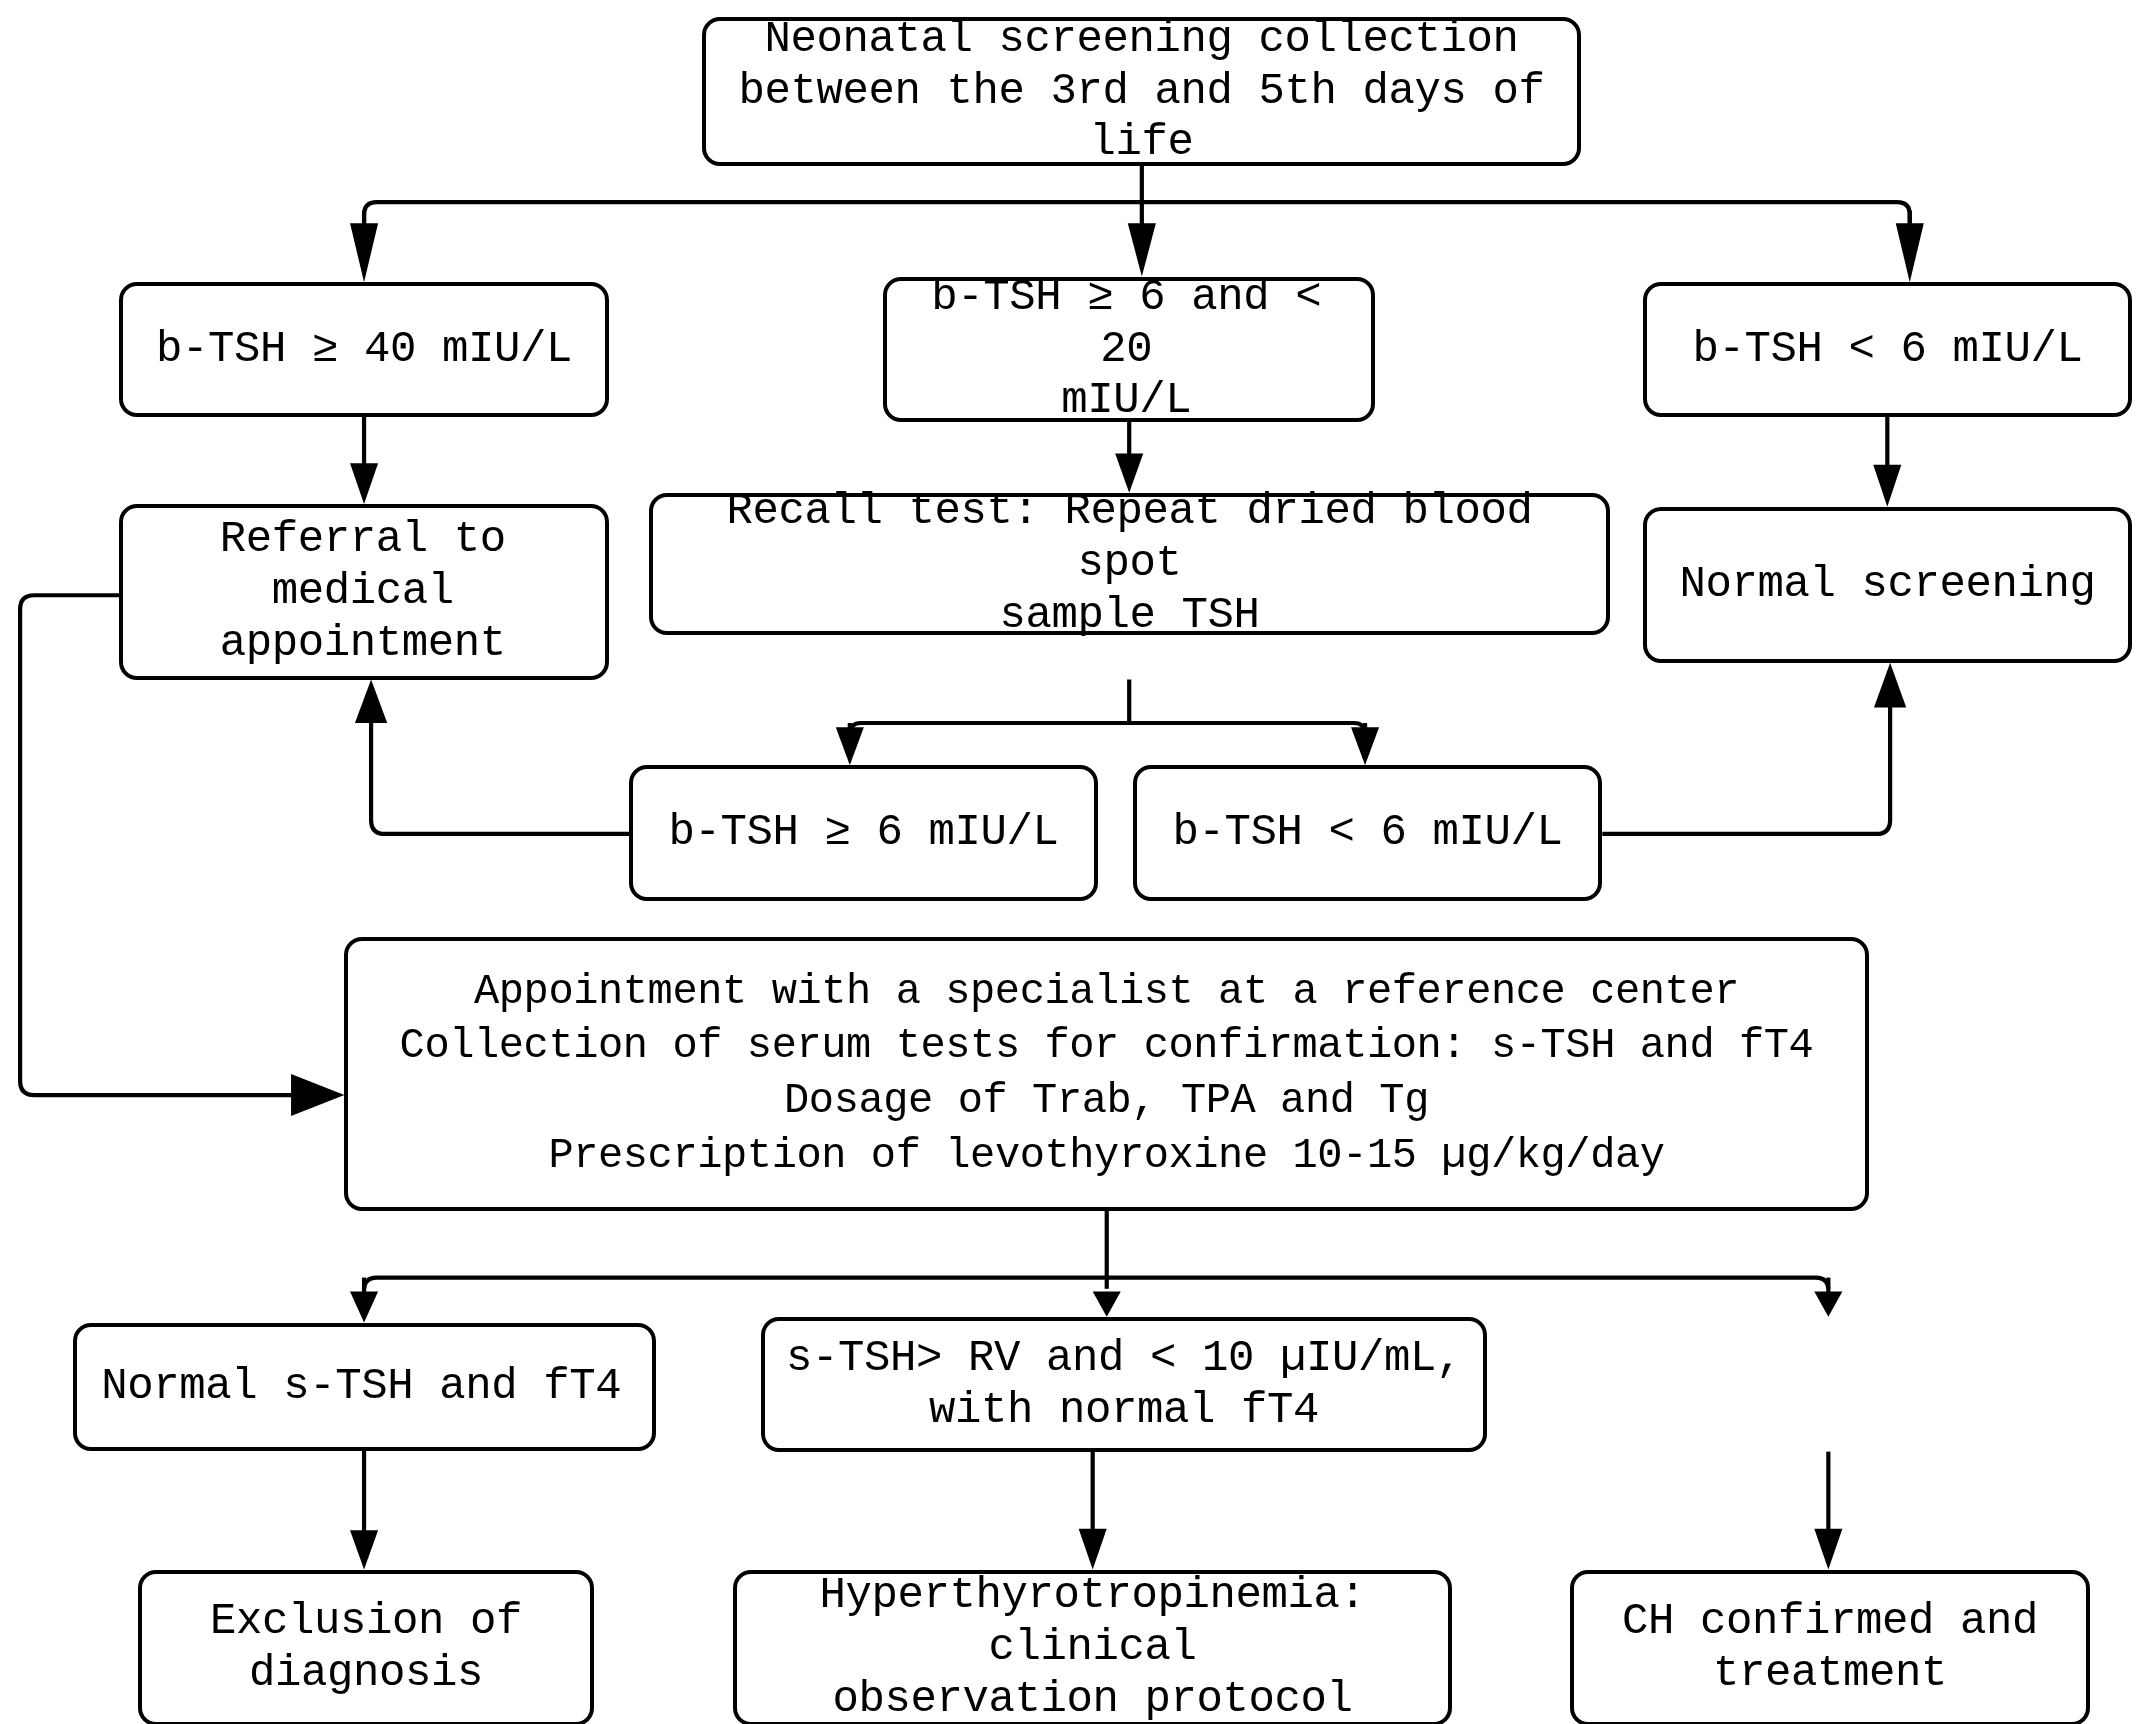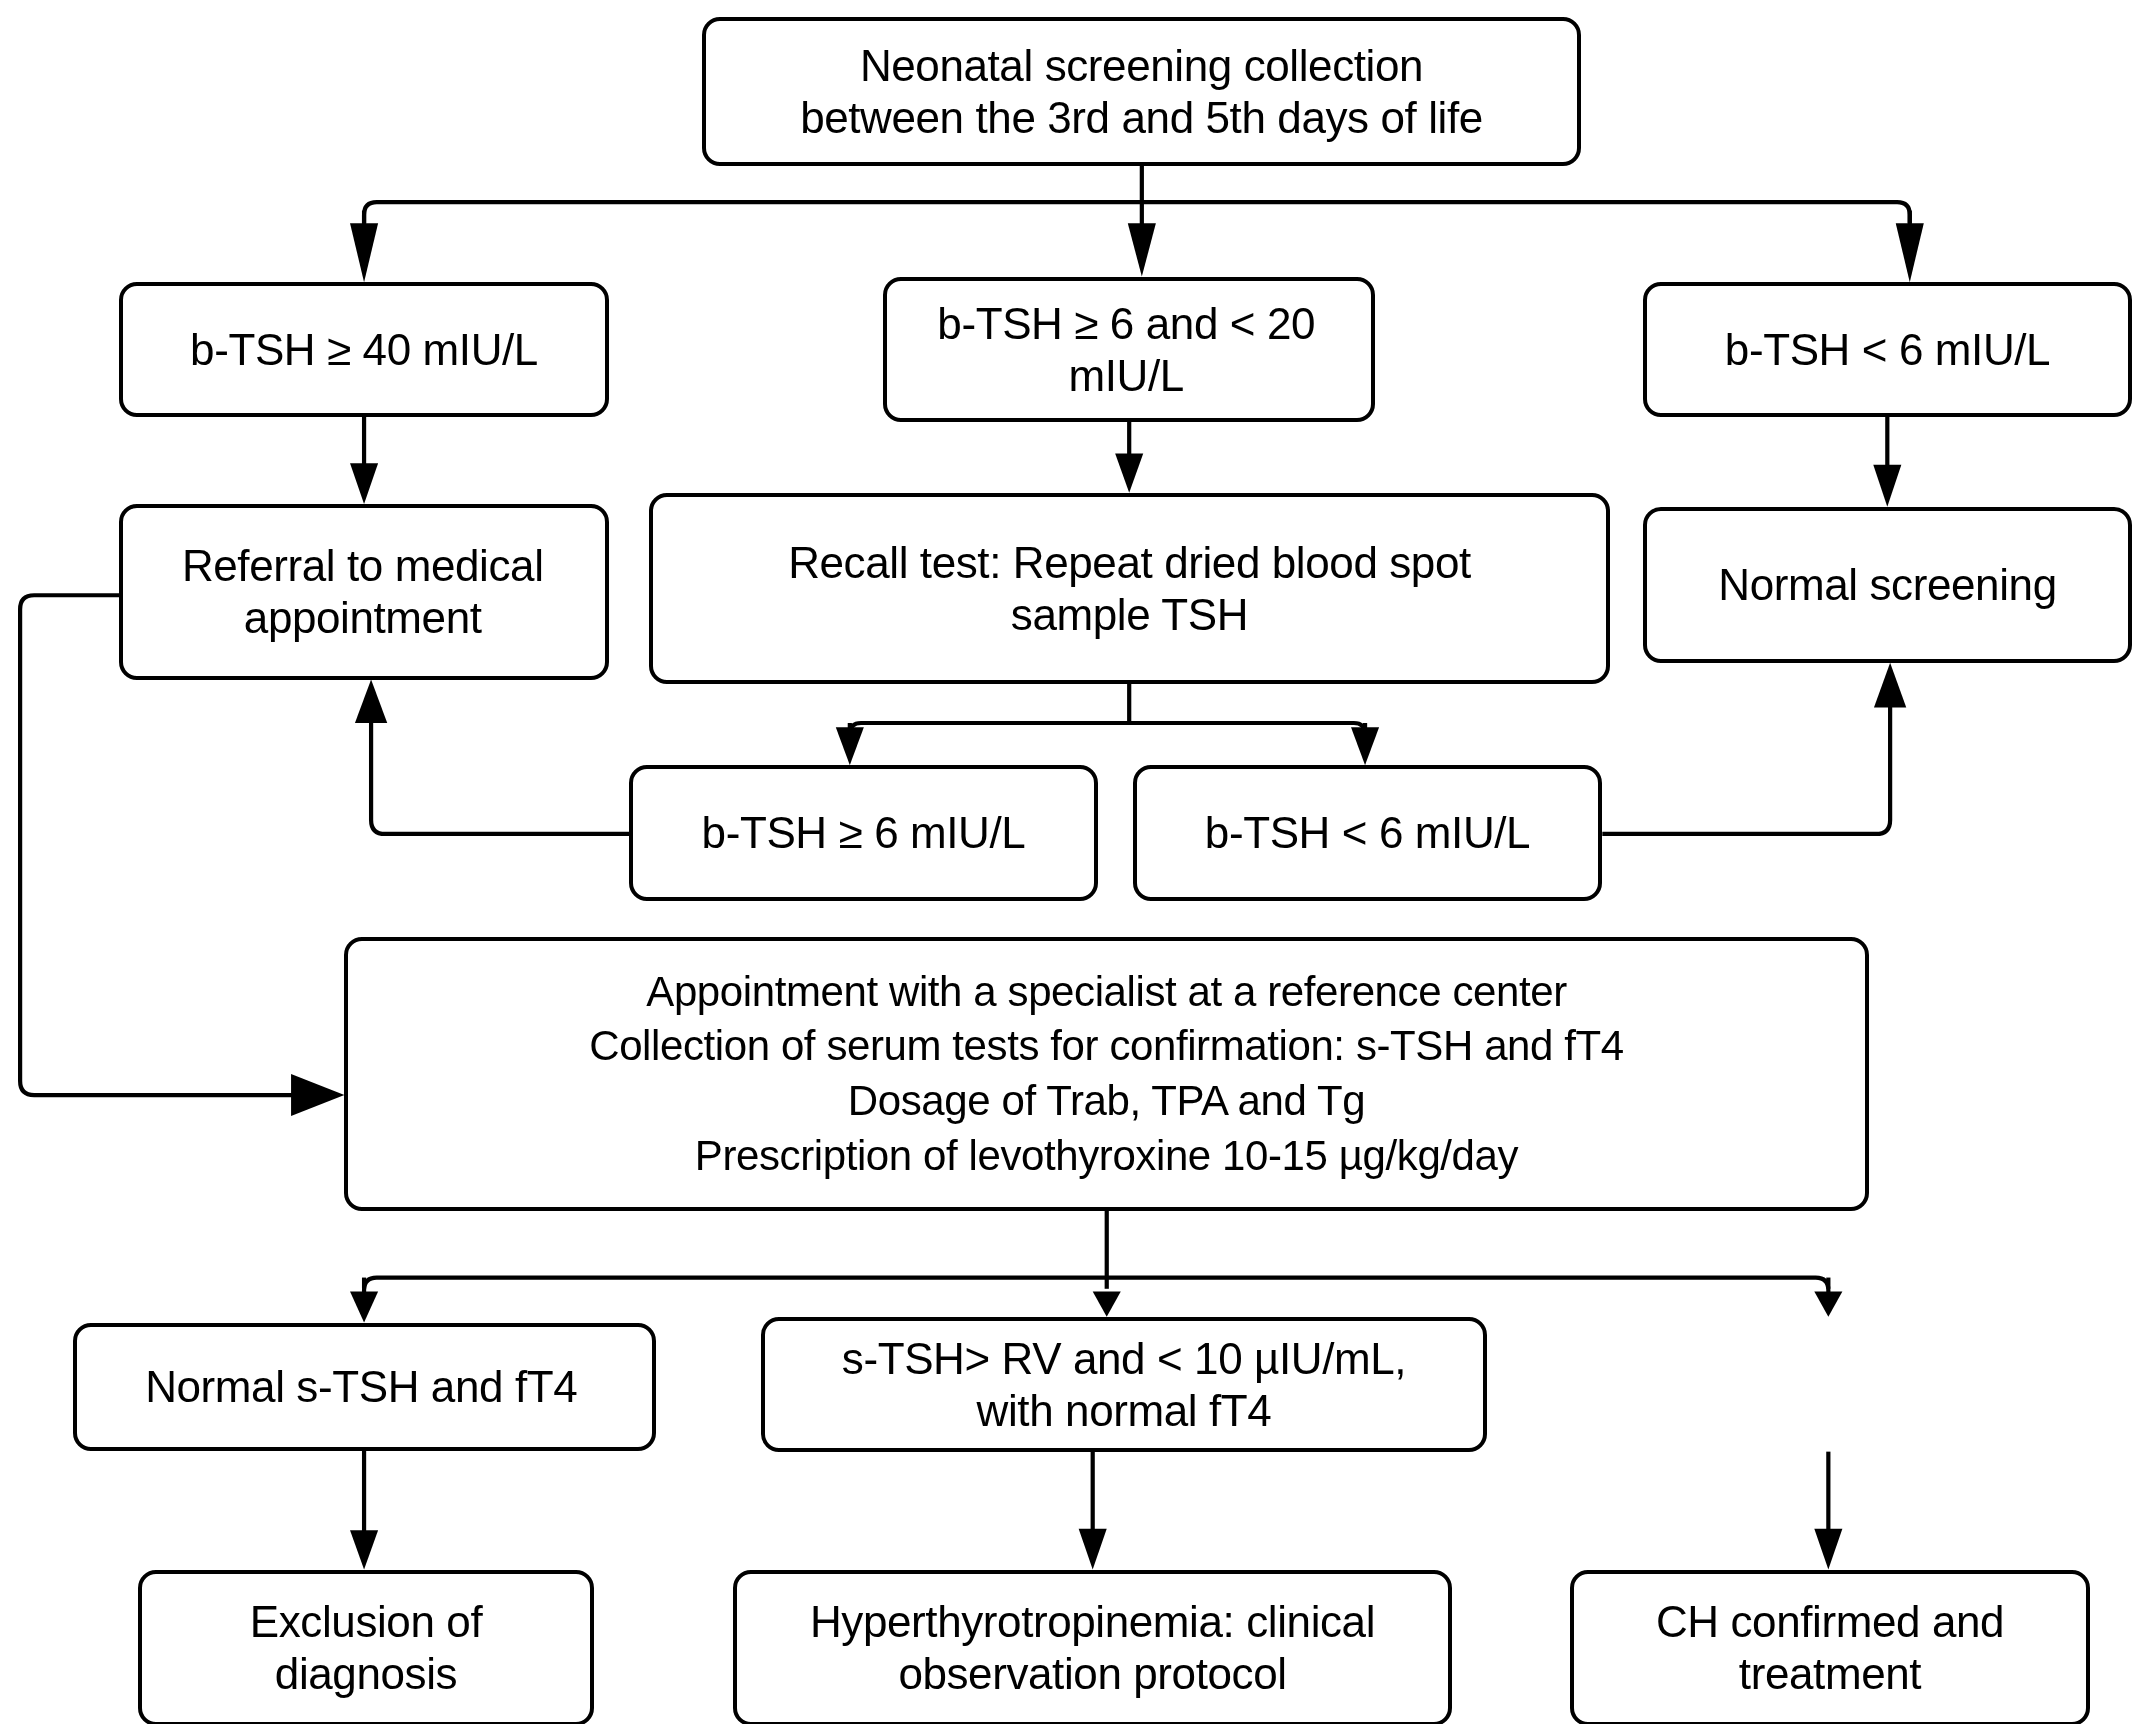--- a/index.html
+++ b/index.html
@@ -39,29 +39,30 @@
     text-align: center;
     line-height: 1.18;
     font-size: 44px;
     letter-spacing: -0.4px;
     padding: 4.2px 12.6px;
     z-index: 2;
   }
   .node .txt {
     display: block;
     white-space: pre-line;
+    font-family: Liberation Mono, monospace;
   }
 
   
   #n-collection   { left:702px; top:17px;   width:879px; height:149px; }
   #n-tsh20        { left:119px;  top:282px;  width:490px;  height:135px; }
   #n-tsh6-20      { left:883px; top:277px;  width:492px;  height:145px;padding-left:7px; }
   #n-tshlt6       { left:1643px; top:282px;  width:489px;  height:135px; }
   #n-referral     { left:119px;  top:504px;  width:490px;  height:176px;padding-left:10px; }
-  #n-recall       { left:649px;  top:493px;  width:961px; height:191px; }
+  #n-recall       { left:649px;  top:493px;  width:961px; height:142px; }
   #n-normalscreen { left:1643px; top:507px;  width:489px;  height:156px;align-items:center; }
   #n-tshge6       { left:629px;  top:765px; width:469px;  height:136px; }
   #n-tshlt6b      { left:1133px; top:765px; width:469px;  height:136px; }
   #n-appointment  { left:344px;  top:937px; width:1525px; height:274px;
                     font-size: 42px; line-height: 1.30; align-items: center; }
   #n-normalsfT4   { left:73px;  top:1323px; width:583px;  height:128px;padding-left:6px; }
   #n-sTshRV       { left:729px; top:1317px; width:726px; height:135px;margin-left:32px; }
   #n-sTsh10       { left:1522px; top:1317px; width:612px;  height:135px; }
   #n-exclusion    { left:138px;  top:1570px; width:456px;  height:156px; }
   #n-hyper        { left:733px; top:1570px; width:719px; height:156px; }

